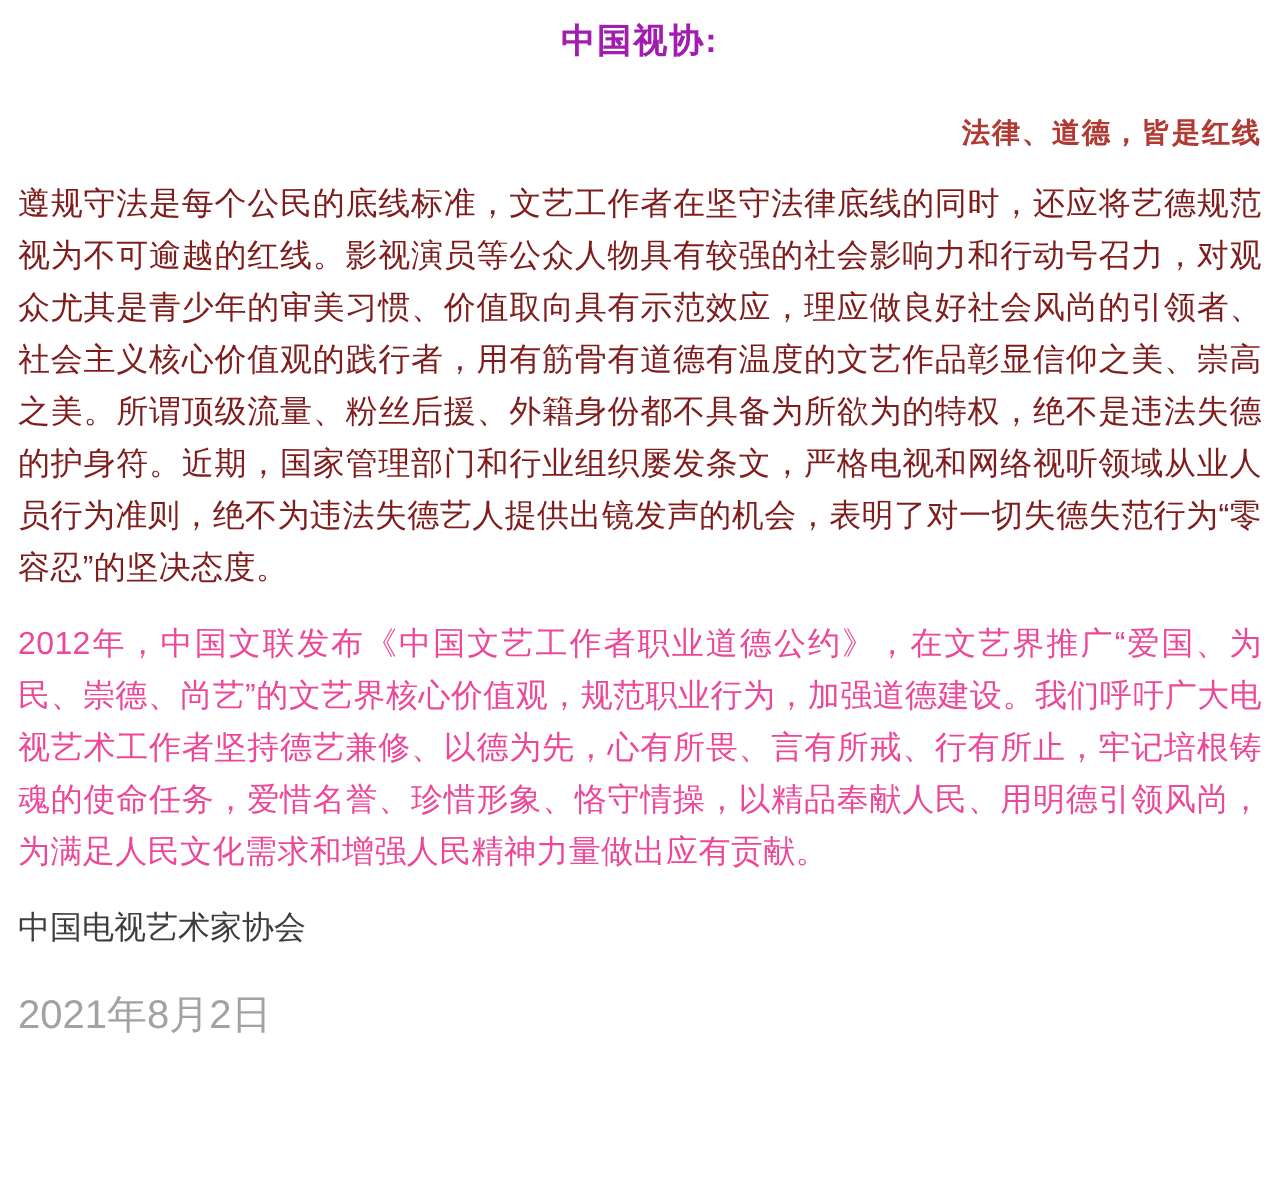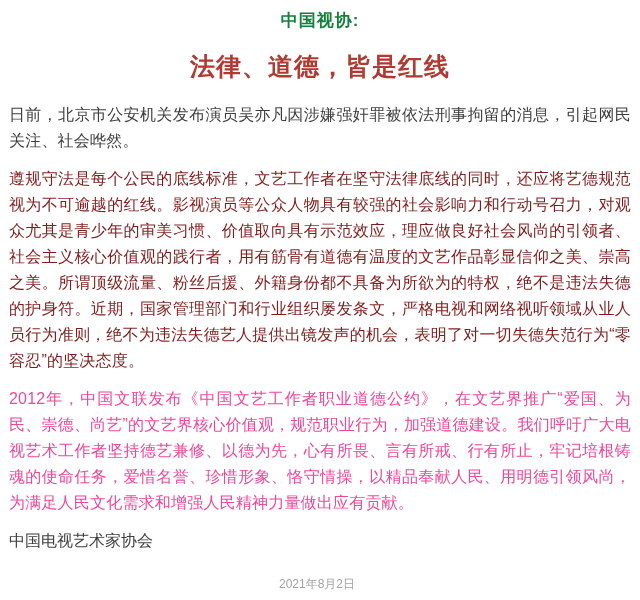--- a/index.html
+++ b/index.html
@@ -20,22 +20,22 @@
   .doc-title {
     margin: 2px 0 0 0;
     text-align: center;
     font-size: 17px;
     line-height: 22px;
     font-weight: bold;
     letter-spacing: 1px;
   }
   .doc-subtitle {
     margin: 22px 0 0 0;
-    text-align: center;
-    font-size: 25px;
+    text-align: right;
+    font-size: 14px;
     line-height: 24px;
     font-weight: bold;
     letter-spacing: 1px;
   }
   .para {
     margin: 12px 0 0 0;
     font-size: 16px;
     line-height: 26px;
     text-align: justify;
     text-justify: inter-ideograph;
@@ -44,34 +44,33 @@
   .para.first {
     margin-top: 24px;
   }
   .signature {
     margin: 12px 1px 0 0;
     font-size: 16px;
     line-height: 26px;
   }
   .doc-date {
     margin: 18px 6px 0 0;
-    font-size: 12px;
+    font-size: 20px;
     line-height: 24px;
-    text-align: center;
+    text-align: left;
   }
 </style>
 </head>
 <body>
 
 <div class="page" style="background: rgb(255, 255, 255);">
-  <h1 class="doc-title" style="color: #15803d;">中国视协:</h1>
+  <h1 class="doc-title" style="color: #a21caf;">中国视协:</h1>
 
   <h2 class="doc-subtitle" style="color: rgb(176, 58, 50);">法律、道德，皆是红线</h2>
 
-  <p class="para first" style="color: rgb(61, 61, 61);">日前，北京市公安机关发布演员吴亦凡因涉嫌强奸罪被依法刑事拘留的消息，引起网民关注、社会哗然。</p>
 
   <p class="para" style="color: #7f1d1d;">遵规守法是每个公民的底线标准，文艺工作者在坚守法律底线的同时，还应将艺德规范视为不可逾越的红线。影视演员等公众人物具有较强的社会影响力和行动号召力，对观众尤其是青少年的审美习惯、价值取向具有示范效应，理应做良好社会风尚的引领者、社会主义核心价值观的践行者，用有筋骨有道德有温度的文艺作品彰显信仰之美、崇高之美。所谓顶级流量、粉丝后援、外籍身份都不具备为所欲为的特权，绝不是违法失德的护身符。近期，国家管理部门和行业组织屡发条文，严格电视和网络视听领域从业人员行为准则，绝不为违法失德艺人提供出镜发声的机会，表明了对一切失德失范行为“零容忍”的坚决态度。</p>
 
   <p class="para" style="color: #ec4899;">2012年，中国文联发布《中国文艺工作者职业道德公约》，在文艺界推广“爱国、为民、崇德、尚艺”的文艺界核心价值观，规范职业行为，加强道德建设。我们呼吁广大电视艺术工作者坚持德艺兼修、以德为先，心有所畏、言有所戒、行有所止，牢记培根铸魂的使命任务，爱惜名誉、珍惜形象、恪守情操，以精品奉献人民、用明德引领风尚，为满足人民文化需求和增强人民精神力量做出应有贡献。</p>
 
   <div class="signature" style="color: rgb(61, 61, 61);">中国电视艺术家协会</div>
 
   <div class="doc-date" style="color: rgb(162, 162, 162);">2021年8月2日</div>
 </div>
 

